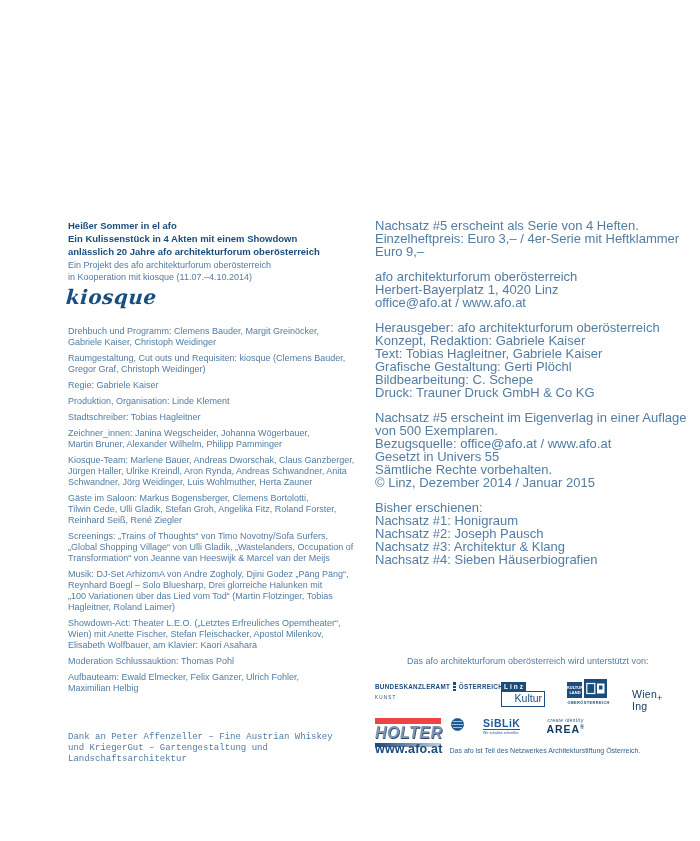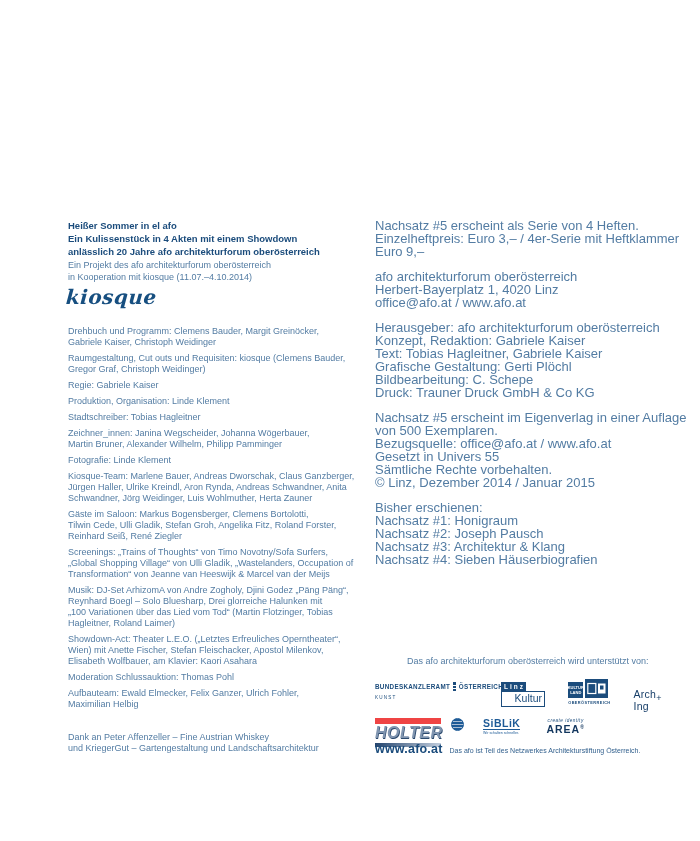--- a/index.html
+++ b/index.html
@@ -21,21 +21,21 @@
     position:absolute;left:66px;top:285px;
     font-family:"DejaVu Serif",serif;font-style:italic;font-weight:bold;
     font-size:20px;color:#174f80;transform:skewX(-4deg);letter-spacing:0.5px;
   }
   .credits{position:absolute;left:68px;top:326px;width:322px;}
   .credits p{
     margin:0 0 5px 0;font-size:9px;line-height:11px;color:#537ca3;white-space:pre-line;
   }
   .thanks{
     position:absolute;left:68px;top:732px;width:322px;
-    font-size:9px;line-height:11px;color:#537ca3;
+    font-size:9px;line-height:11px;color:#537ca3;font-family:Liberation Mono, monospace;
   }
   
   .right-text{position:absolute;left:375px;top:219px;width:315px;}
   .right-text p{
     margin:0 0 12px 0;font-size:13px;line-height:13px;color:#537ca3;white-space:pre-line;
   }
   .support{
     position:absolute;left:375px;top:655px;width:315px;
     font-size:9px;line-height:12px;color:#537ca3;margin-left:32px;
   }
@@ -96,21 +96,20 @@
   <div class="credits">
     <p>Drehbuch und Programm: Clemens Bauder, Margit Greinöcker,
 Gabriele Kaiser, Christoph Weidinger</p>
     <p>Raumgestaltung, Cut outs und Requisiten: kiosque (Clemens Bauder,
 Gregor Graf, Christoph Weidinger)</p>
     <p>Regie: Gabriele Kaiser</p>
     <p>Produktion, Organisation: Linde Klement</p>
     <p>Stadtschreiber: Tobias Hagleitner</p>
     <p>Zeichner_innen: Janina Wegscheider, Johanna Wögerbauer,
 Martin Bruner, Alexander Wilhelm, Philipp Pamminger</p>
-    <p>Fotografie: Linde Klement</p>
     <p>Kiosque-Team: Marlene Bauer, Andreas Dworschak, Claus Ganzberger,
 Jürgen Haller, Ulrike Kreindl, Aron Rynda, Andreas Schwandner, Anita
 Schwandner, Jörg Weidinger, Luis Wohlmuther, Herta Zauner</p>
     <p>Gäste im Saloon: Markus Bogensberger, Clemens Bortolotti,
 Tilwin Cede, Ulli Gladik, Stefan Groh, Angelika Fitz, Roland Forster,
 Reinhard Seiß, René Ziegler</p>
     <p>Screenings: „Trains of Thoughts“ von Timo Novotny/Sofa Surfers,
 „Global Shopping Village“ von Ulli Gladik, „Wastelanders, Occupation of
 Transformation“ von Jeanne van Heeswijk &amp; Marcel van der Meijs</p>
     <p>Musik: DJ-Set ArhizomA von Andre Zogholy, Djini Godez „Päng Päng“,
@@ -178,21 +177,21 @@
           <svg width="19" height="13" viewBox="0 0 19 13">
             <rect x="0.8" y="1.5" width="8" height="10" fill="none" stroke="#ffffff" stroke-width="1.2"></rect>
             <rect x="11" y="1.5" width="7.5" height="10" fill="#ffffff"></rect>
             <rect x="13" y="3.5" width="3.5" height="4" fill="#1b4c7c"></rect>
           </svg>
         </div>
       </div>
       <div class="land-sub">OBERÖSTERREICH</div>
     </div>
     <div class="arching">
-      <span>Arch</span><span class="plus">+</span><span>Ing</span>
+      <span>Wien</span><span class="plus">+</span><span>Ing</span>
     </div>
   </div>
 
   <div class="logos2">
     <div class="holter">
       <div class="holter-name">HOLTER</div>
       <div class="holter-bar"></div>
     </div>
     <div class="siblik">
       <div class="siblik-globe"></div>

